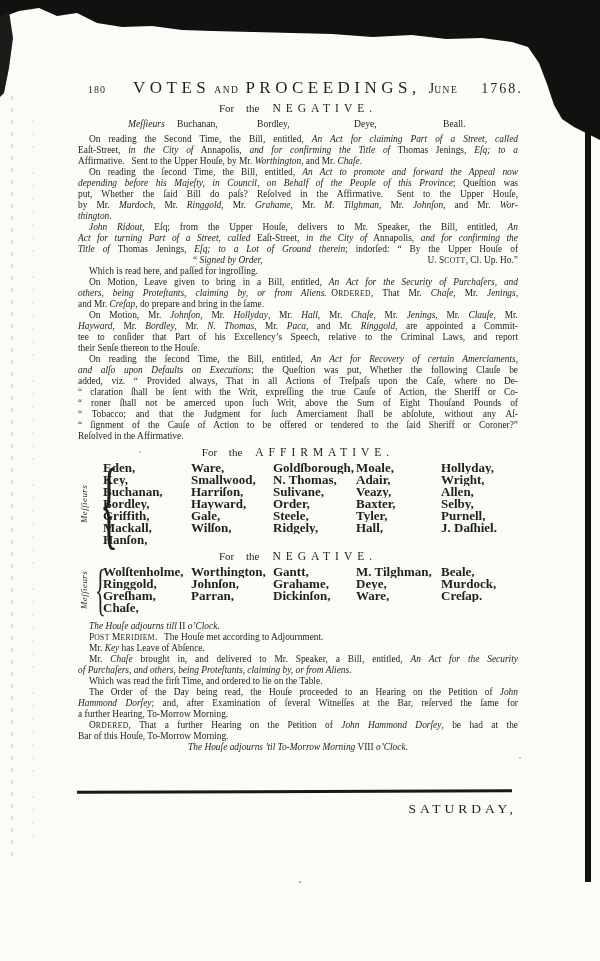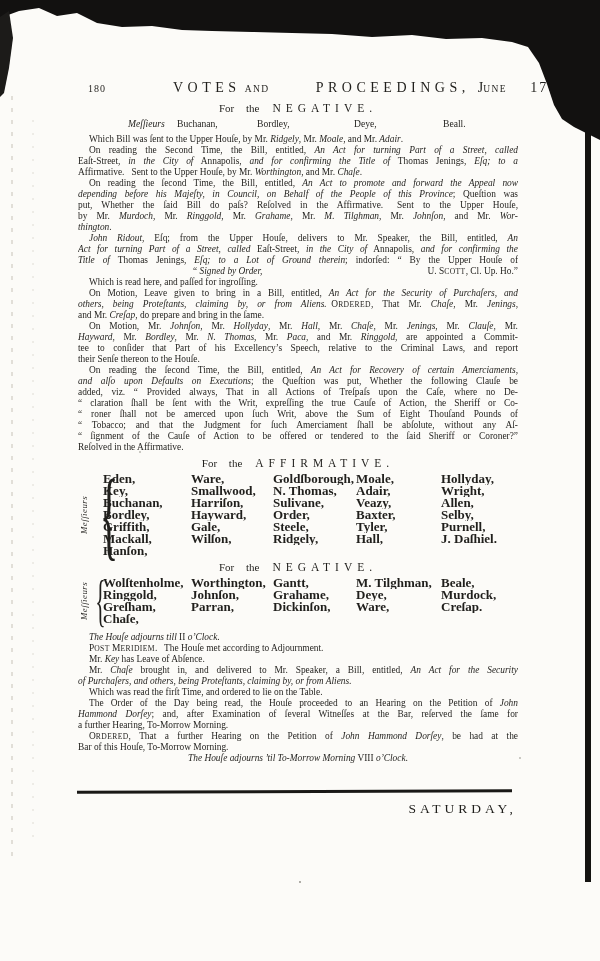--- a/index.html
+++ b/index.html
@@ -11,21 +11,21 @@
   }
   
   .artifacts{position:absolute;inset:0;pointer-events:none;z-index:3;}
   .rightline{position:absolute;left:585px;top:118px;width:6px;height:764px;background:#141311;z-index:2;}
   
   #page{position:absolute;left:0;top:0;width:600px;height:961px;z-index:1;}
   #content{position:absolute;left:78px;top:78px;width:440px;}
   .header{display:flex;align-items:baseline;height:20px;margin-bottom:2px;}
   .pagenum{font-size:10px;letter-spacing:1px;padding-left:10px;}
   .ptitle{margin-left:27px;white-space:nowrap;}
-  .t-sp{font-size:14px;letter-spacing:4.5px;margin-left:40px;}
+  .t-sp{font-size:17px;letter-spacing:4.5px;}
   .t-and{font-size:9.5px;letter-spacing:1.5px;margin:0 2px 0 0;}
   .t-month{font-size:14px;margin-left:4px;}
   .t-sc{font-size:9.5px;letter-spacing:1.5px;}
   .t-year{font-size:14px;letter-spacing:2px;margin-left:19px;}
   
   .bhead{text-align:center;font-size:11px;margin:3px 0 3px;height:14px;line-height:14px;}
   .h-pre{word-spacing:9px;margin-right:13px;}
   .h-word{letter-spacing:5px;font-size:11.5px;}
   
   .messline{position:relative;height:13px;font-size:9.6px;margin-bottom:3px;}
@@ -88,24 +88,21 @@
     <div id="blocks">
         <div class="bhead"><span class="h-pre">For the</span><span class="h-word">NEGATIVE.</span></div>
         <div class="messline">
           <span class="ml-label">Meſſieurs</span>
           <span class="ml-n0">Buchanan,</span>
           <span class="ml-n1">Bordley,</span>
           <span class="ml-n2">Deye,</span>
           <span class="ml-n3">Beall.</span>
         </div>
         <div class="para">
-          <div class="tl ind tl-last">Which Bill was ſent to the Upper Houſe, by Mr. <i>Ridgely</i>, Mr. <i>Moale</i>, and Mr. <i>Adair</i>.</div>
-        </div>
-        <div class="para">
-          <div class="tl ind">On reading the Second Time, the Bill, entitled, <i>An Act for turning Part of a Street, called</i></div>
+          <div class="tl ind">On reading the Second Time, the Bill, entitled, <i>An Act for claiming Part of a Street, called</i></div>
           <div class="tl">Eaſt-Street, <i>in the City of</i> Annapolis, <i>and for confirming the Title of</i> Thomas Jenings, <i>Eſq; to a</i></div>
           <div class="tl tl-last">Affirmative.  Sent to the Upper Houſe, by Mr. <i>Worthington</i>, and Mr. <i>Chaſe</i>.</div>
         </div>
         <div class="para">
           <div class="tl ind">On reading the ſecond Time, the Bill, entitled, <i>An Act to promote and forward the Appeal now</i></div>
           <div class="tl"><i>depending before his Majeſty, in Council, on Behalf of the People of this Province</i>; Queſtion was</div>
           <div class="tl">put, Whether the ſaid Bill do paſs? Reſolved in the Affirmative.  Sent to the Upper Houſe,</div>
           <div class="tl">by Mr. <i>Murdoch</i>, Mr. <i>Ringgold</i>, Mr. <i>Grahame</i>, Mr. <i>M. Tilghman</i>, Mr. <i>Johnſon</i>, and Mr. <i>Wor-</i></div>
           <div class="tl tl-last"><i>thington</i>.</div>
         </div>

